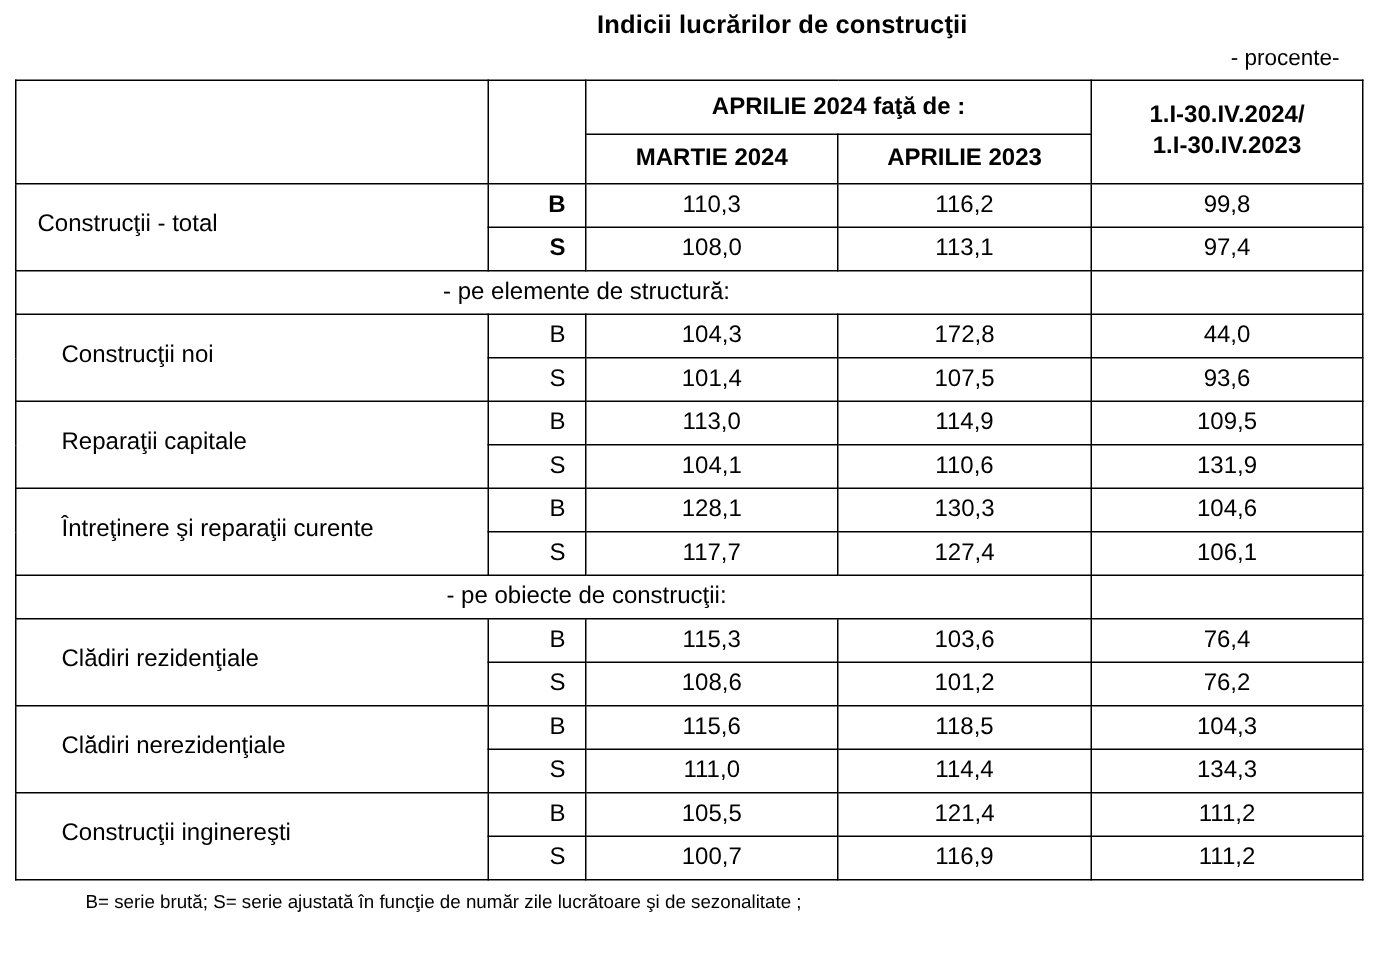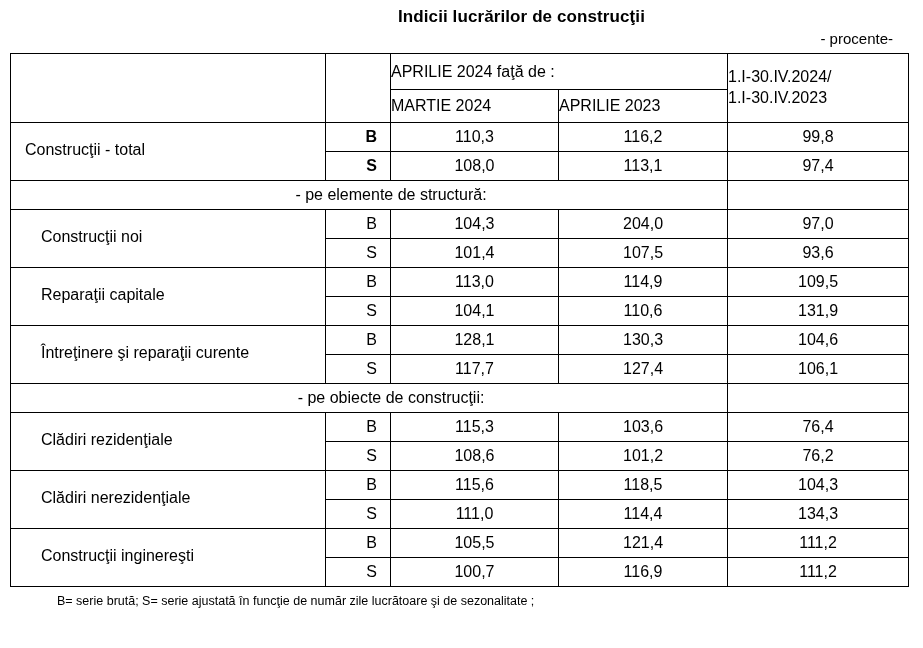--- a/index.html
+++ b/index.html
@@ -29,21 +29,21 @@
   table.idx td {
     border: 1px solid #000;
     font-size: 16px;
     vertical-align: middle;
     overflow: hidden;
     white-space: nowrap;
   }
   tr.h1 td { height: 36px; }
   tr.h2 td { height: 33px; }
   tr.data td, tr.section td { height: 29px; }
-  .hdr { font-weight: normal; text-align: left; }
+  .hdr { font-weight: bold; text-align: center; }
   .group-hdr { font-size: 16px; }
   .sub-hdr { font-size: 15px; }
   .period-hdr { font-size: 15px; line-height: 1.3; }
   td.cat {
     text-align: left; vertical-align: bottom;
     padding: 0 0 4px 30px;
   }
   td.cat.total { padding-left: 14px; }
   td.series { text-align: right; padding-right: 13px; }
   td.series.bold-series { font-weight: bold; }
@@ -100,22 +100,22 @@
 
     <tr class="section">
       <td colspan="4" class="section-cell">- pe elemente de structură:</td>
       <td></td>
     </tr>
 
     <tr class="data">
       <td rowspan="2" class="cat">Construcţii noi</td>
       <td class="series">B</td>
       <td class="val">104,3</td>
-      <td class="val">204,0</td>
-      <td class="val">97,0</td>
+      <td class="val">172,8</td>
+      <td class="val">44,0</td>
     </tr>
     <tr class="data">
       <td class="series">S</td>
       <td class="val">101,4</td>
       <td class="val">107,5</td>
       <td class="val">93,6</td>
     </tr>
 
     <tr class="data">
       <td rowspan="2" class="cat">Reparaţii capitale</td>

